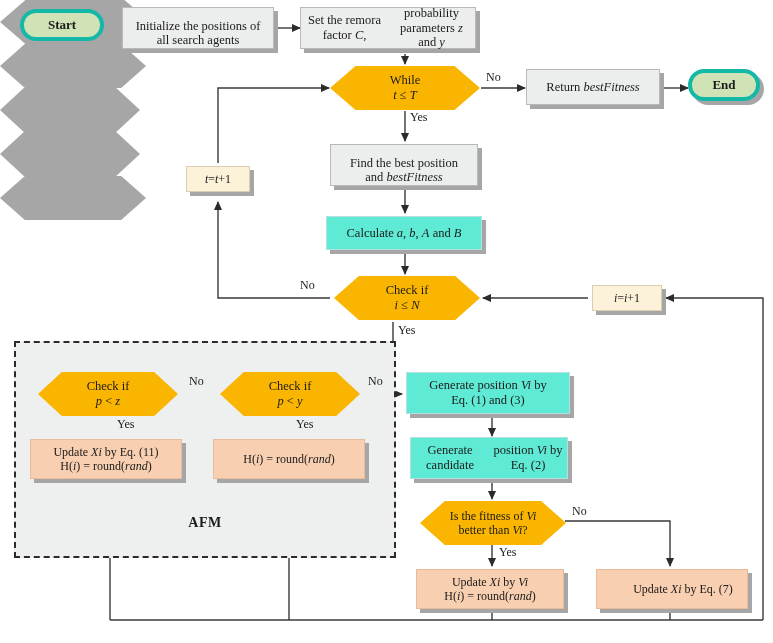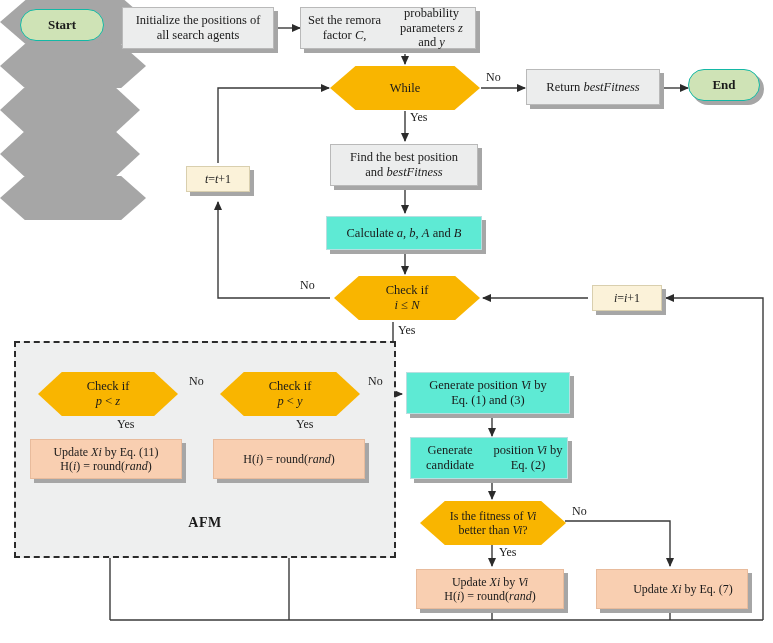--- a/index.html
+++ b/index.html
@@ -9,25 +9,25 @@
   svg#wires{position:absolute;left:0;top:0;width:773px;height:643px;pointer-events:none;}
 
   .node{position:absolute;box-sizing:border-box;display:flex;align-items:center;
         justify-content:center;text-align:center;line-height:1.18;z-index:3;}
   .node .txt{display:block;width:100%;padding:0 3px;}
 
   
   .sh{position:absolute;background:#a6a6a6;z-index:2;}
 
   .proc{border:1px solid #b9b9b9;}
-  .grey{background:#eceded;}
+  .grey{background:#eceded;justify-content:flex-end;}
   .cyan{background:#5eead4;border:1px solid #b7dfe0;}
   .peach{background:#f9cfb1;border:1px solid #e8bb9c;}
   .cream{background:#fbf2d9;border:1px solid #d9cfae;}
-  .term{background:#cfe3b6;border:1px solid #14b8a6;border-radius:18px;font-weight:bold;}
+  .term{background:#cfe3b6;border:4px solid #14b8a6;border-radius:18px;font-weight:bold;}
 
   .diamond{background:#f9b500;z-index:3;
      clip-path:polygon(0% 50%, 17% 0%, 83% 0%, 100% 50%, 83% 100%, 17% 100%);}
   .dshadow{background:#a6a6a6;z-index:2;
      clip-path:polygon(0% 50%, 17% 0%, 83% 0%, 100% 50%, 83% 100%, 17% 100%);}
 
   .lbl{position:absolute;font-size:12px;z-index:4;background:transparent;
        font-family:"Liberation Serif",serif;}
 
   .afmbox{position:absolute;border:2px dashed #2b2b2b;background:#eeefef;z-index:1;}
@@ -114,20 +114,21 @@
 
   <div class="sh" style="left:304px;top:11px;width:176px;height:42px;"></div>
   <div class="node proc grey" style="left:300px;top:7px;width:176px;height:42px;font-size:12.5px;flex-direction:row;">
     <span class="txt">Set the remora factor <i>C</i>,</span>
     <span class="txt">probability parameters <i>z</i> and <i>y</i></span>
   </div>
 
   <div class="dshadow" style="left:334px;top:70px;width:150px;height:44px;"></div>
   <div class="node diamond" style="left:330px;top:66px;width:150px;height:44px;font-size:12.5px;flex-direction:column;">
     <span class="txt">While</span>
+    <span class="txt"><i>t</i> ≤ <i>T</i></span>
   </div>
 
   <div class="sh" style="left:530px;top:73px;width:134px;height:36px;"></div>
   <div class="node proc grey" style="left:526px;top:69px;width:134px;height:36px;font-size:12.5px;">
     <span class="txt">Return <i>bestFitness</i></span>
   </div>
 
   <div class="sh" style="left:692px;top:73px;width:72px;height:32px;border-radius:18px;"></div>
   <div class="node term" style="left:688px;top:69px;width:72px;height:32px;font-size:13px;">
     <span class="txt">End</span>

